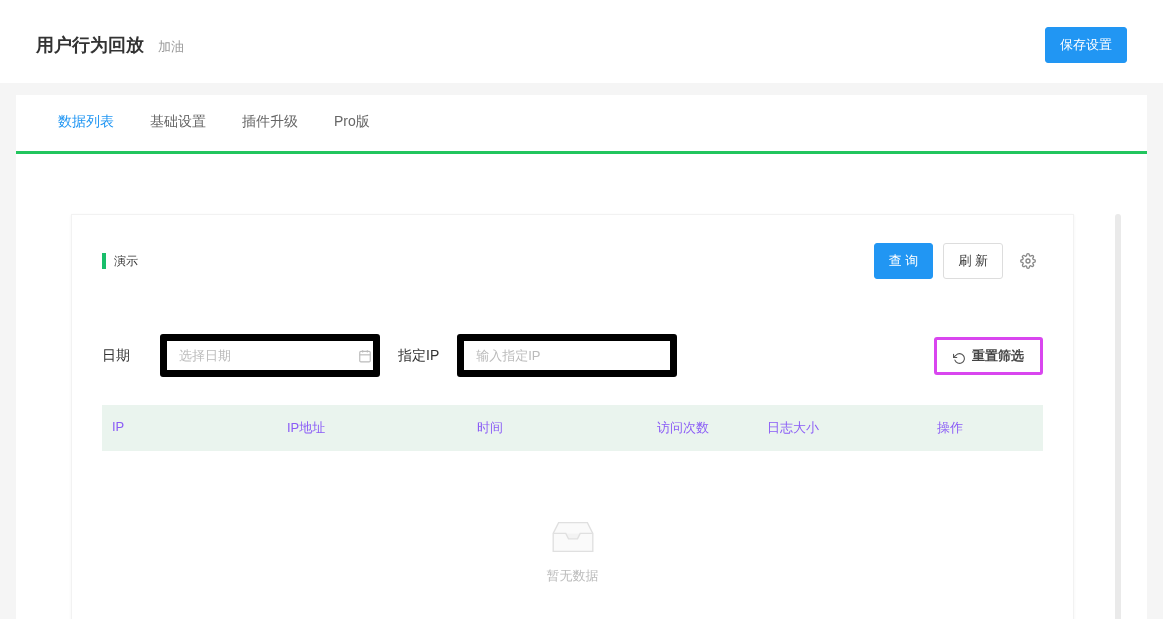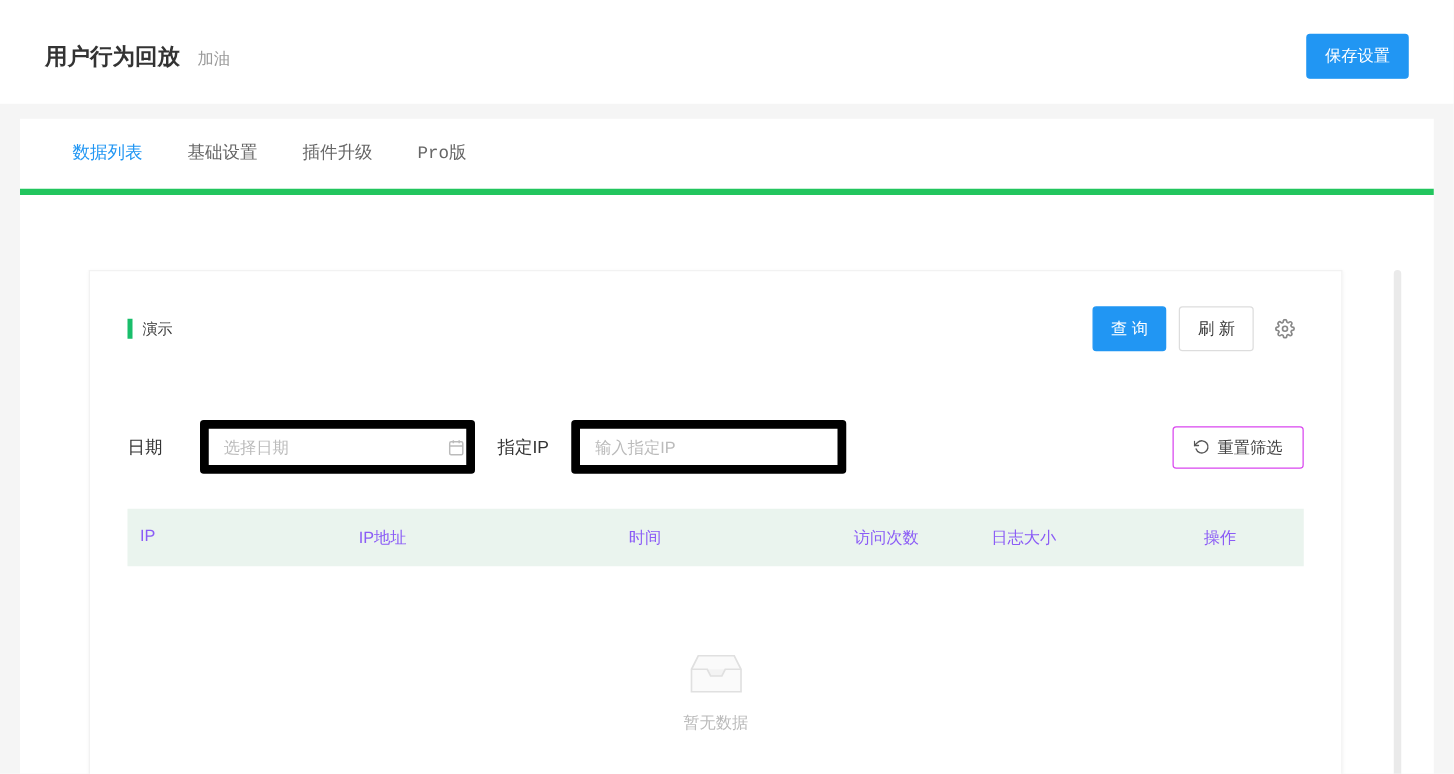--- a/index.html
+++ b/index.html
@@ -5,43 +5,43 @@
 * { margin: 0; padding: 0; box-sizing: border-box; }
 body { font-family: -apple-system, BlinkMacSystemFont, "Segoe UI", "PingFang SC", "Microsoft YaHei", sans-serif; background: #f5f5f5; color: #333; width: 1163px; height: 619px; overflow: hidden; }
 .header { background: #fff; padding: 27px 36px 20px; display: flex; justify-content: space-between; align-items: center; }
 .header-left { display: flex; align-items: baseline; gap: 14px; }
 .page-title { font-size: 18px; font-weight: 600; color: #333; }
 .page-subtitle { font-size: 13px; color: #999; }
 .btn { border-radius: 3px; padding: 8px 14px; font-size: 13px; cursor: pointer; border: 1px solid transparent; display: inline-flex; align-items: center; gap: 6px; }
 .btn-primary { background: #2196f3; border-color: #2196f3; color: #fff; }
 .btn-default { background: #fff; border-color: #ddd; color: #333; }
 .main-container { margin: 12px 16px 0; background: #fff; }
-.tabs { display: flex; gap: 32px; padding: 0 40px; border-bottom: 5px solid #22c55e; font-family: Liberation Mono, monospace; }
+.tabs { display: flex; gap: 32px; padding: 0 40px; border-bottom: 3px solid #22c55e; }
 .tab { padding: 18px 2px; font-size: 14px; color: #666; cursor: pointer; border-bottom: 2px solid transparent; }
 .tab.active { color: #2196f3; }
 .content-wrap { padding: 60px 55px 40px; position: relative; }
 .content-wrap::after { content:""; position:absolute; right:26px; top:60px; bottom:0; width:6px; background:#eaeaea; border-radius:3px; }
 .card { background: #fff; padding: 28px 30px; box-shadow: 0 1px 3px rgba(0,0,0,0.05); border: 1px solid #f2f2f2; margin-right: 18px; }
 .card-header { display: flex; justify-content: space-between; align-items: center; margin-bottom: 55px; }
 .card-title { display: flex; align-items: flex-start; gap: 8px; font-size: 12px; color: #333; }
 .card-title::before { content: ""; display: block; width: 4px; height: 16px; background: #19be6b; }
 .card-actions { display: flex; align-items: center; gap: 10px; }
 .icon-btn { width: 30px; height: 30px; display: flex; align-items: center; justify-content: center; color: #666; cursor: pointer; }
 .filters { display: flex; align-items: center; gap: 18px; margin-bottom: 28px; flex-wrap: wrap; }
 .filter-label { font-size: 14px; color: #333; min-width: 40px; }
 .input-wrap { position: relative; }
 .input { border: 7px solid #000000; border-radius: 3px; padding: 7px 32px 7px 12px; font-size: 13px; color: #333; width: 220px; outline: none; }
 .input::placeholder { color: #bbb; }
 .input-icon { position: absolute; right: 8px; top: 50%; transform: translateY(-50%); color: #bbb; display:flex; }
-.reset-btn { border: 1px solid #d946ef; background: #fff; padding: 7px 16px; border-radius: 3px; font-size: 13px; cursor: pointer; display: inline-flex; align-items: center; gap: 6px; margin-left: auto; color: #444; }
+.reset-btn { border: 3px solid #d946ef; background: #fff; padding: 7px 16px; border-radius: 3px; font-size: 13px; cursor: pointer; display: inline-flex; align-items: flex-end; gap: 6px; margin-left: auto; color: #444; font-weight: bold; }
 .table { width: 100%; }
 .thead { display: flex; background: #eaf4ee; padding: 14px 10px; font-size: 13px; color: #8b5cf6; font-weight: 500; }
 .th-ip { width: 175px; }
 .th-ipaddr { width: 190px; }
-.th-time { width: 180px; margin-left: 26px; }
+.th-time { width: 180px; }
 .th-count { width: 110px; }
 .th-size { width: 170px; }
 .th-action { flex: 1; }
 .empty { display: flex; flex-direction: column; align-items: center; padding: 66px 0 70px; color: #bbb; font-size: 13px; gap: 10px; }
 .empty-icon { width: 54px; height: 40px; }
 svg { display: block; }
 </style>
 </head>
 <body>
 

